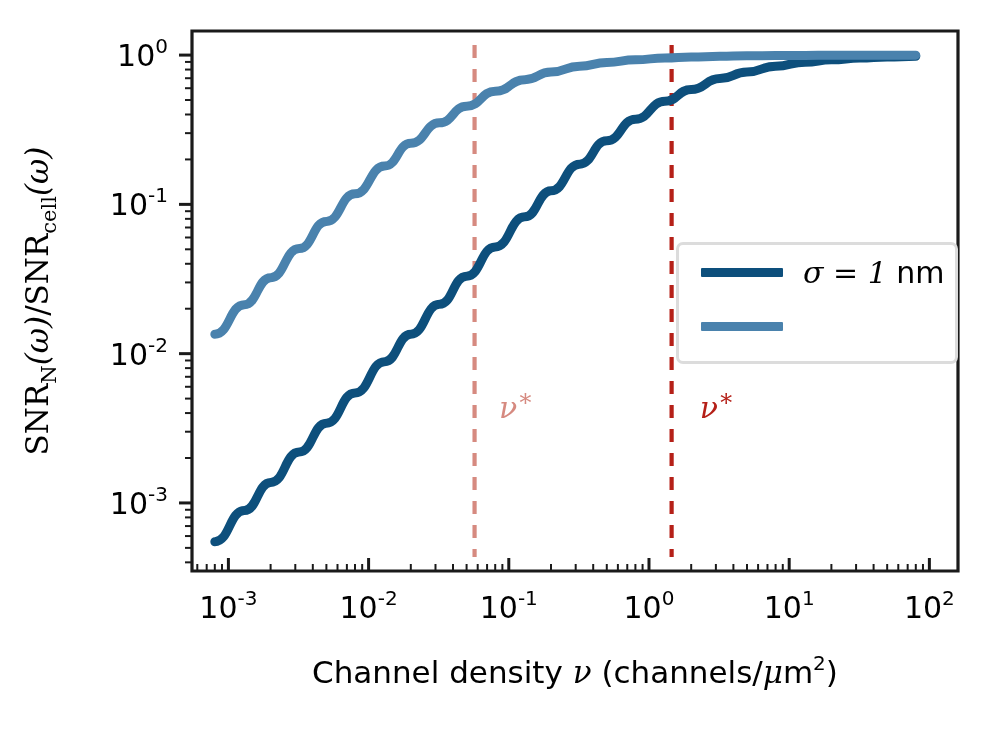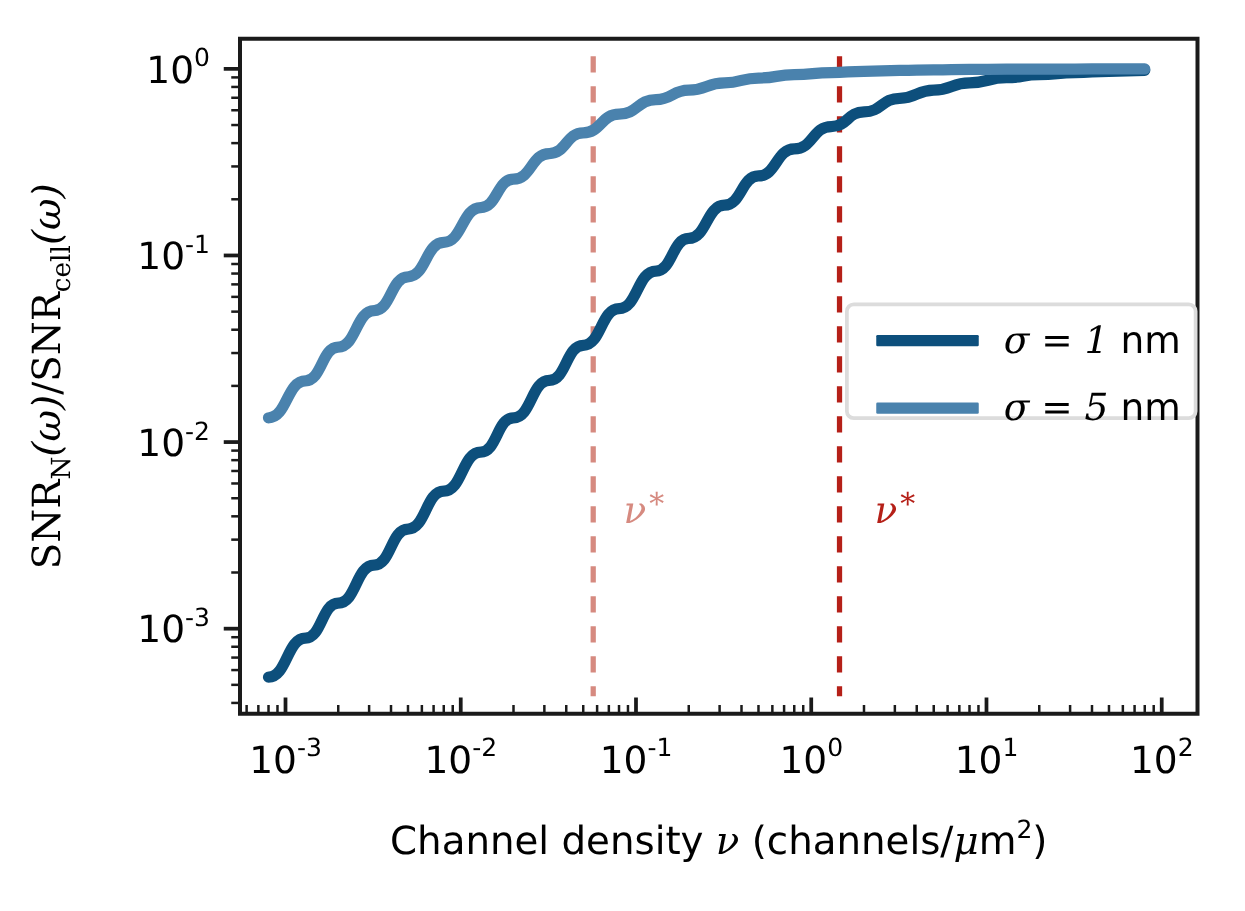--- a/index.html
+++ b/index.html
@@ -252,28 +252,25 @@
           <text x="168" y="364.65466917191964" class="ticklabel" text-anchor="end"><tspan>10</tspan><tspan dy="-13" class="exp">-2</tspan></text>
           <text x="168" y="513.9372850144216" class="ticklabel" text-anchor="end"><tspan>10</tspan><tspan dy="-13" class="exp">-3</tspan></text>
         </g>
     </g>
 
     <text class="axis-title" id="xaxis-title" x="575" y="683" text-anchor="middle"><tspan>Channel density </tspan><tspan class="mathit">ν</tspan><tspan> (channels/</tspan><tspan class="mathit">μ</tspan><tspan>m</tspan><tspan class="smallsup" dy="-13">2</tspan><tspan dy="13">)</tspan></text>
 
     <text class="axis-title" id="yaxis-title" x="48" y="301" text-anchor="middle" transform="rotate(-90 48 301)"><tspan class="serifed">SNR</tspan><tspan class="serifed sub" dy="8">N</tspan><tspan class="serifed mathit" dy="-8">(ω)</tspan><tspan class="serifed">/</tspan><tspan class="serifed">SNR</tspan><tspan class="serifed sub" dy="8">cell</tspan><tspan class="serifed mathit" dy="-8">(ω)</tspan></text>
   </svg>
 
-  <div id="legend" style="left: 676px; top: 242px; width: 282px; height: 94px;">
+  <div id="legend" style="left: 676px; top: 242px; width: 282px; height: 122px;">
     <div class="legend-row">
       <span class="legend-swatch" id="sw0" style="background: rgb(13, 79, 124);"></span>
       <span class="legend-label">
         <span class="it">σ</span><span class="it"> = 1</span><span class="unit"> nm</span>
       </span>
     </div>
     <div class="legend-row">
       <span class="legend-swatch" id="sw1" style="background: rgb(74, 130, 173);"></span>
-      <span class="legend-label">
-        <span class="it">σ</span><span class="it"> = 5</span><span class="unit"> nm</span>
-      </span>
     </div>
   </div>
 
 </div>
 
 </body></html>

